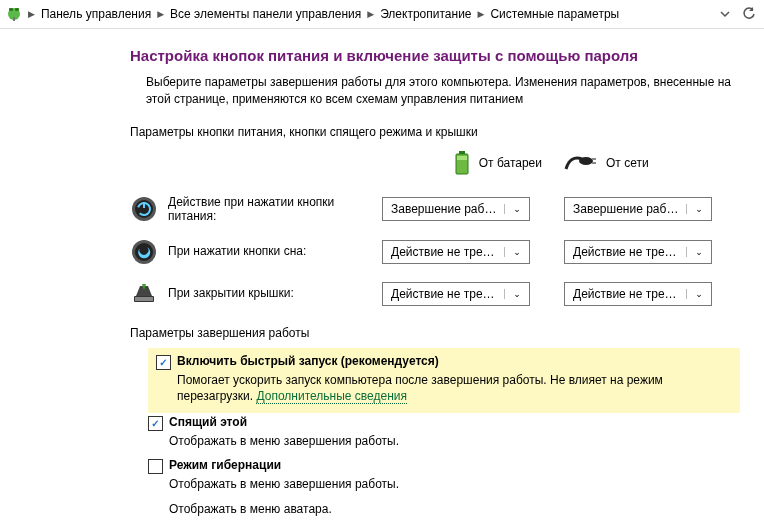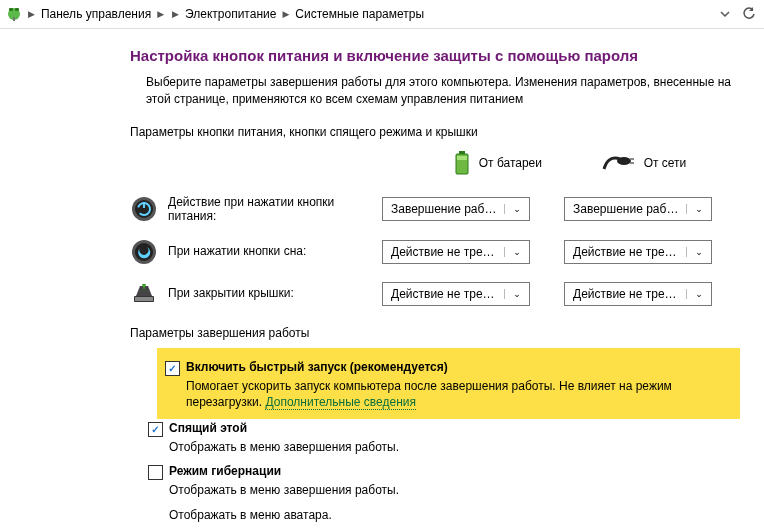--- a/index.html
+++ b/index.html
@@ -8,32 +8,32 @@
 .bc-sep{color:#555;font-size:9px;margin:0 2px}
 .bc-item{color:#000;white-space:nowrap;cursor:default}
 .bc-right{margin-left:auto;display:flex;align-items:center;gap:6px}
 .bc-btn{width:18px;height:18px;display:flex;align-items:center;justify-content:center;color:#555}
 .content{padding:18px 24px 8px 130px}
 h1{font-size:15px;font-weight:700;color:#701a75;margin:0 0 10px 0}
 .desc{font-size:12px;line-height:1.45;margin:0 0 16px 16px}
 .section-label{font-size:12px;margin:0 0 6px 0}
 .grid{display:grid;grid-template-columns:230px 160px 160px;column-gap:22px;row-gap:14px;align-items:center}
 .col-header{display:flex;align-items:center;gap:8px;justify-content:flex-end;height:36px}
-.col-header.ac{justify-content:center}
+.col-header.ac{justify-content:flex-start}
 .battery-icon svg,.plug-icon svg{display:block}
 .row-label{display:flex;align-items:center;gap:10px}
 .row-icon{width:28px;height:28px;display:flex;align-items:center;justify-content:center;flex:0 0 28px}
 .row-text{font-size:12px;line-height:1.2}
 .dropdown{display:flex;align-items:center;height:24px;border:1px solid #777;background:#fff;padding:0 4px 0 8px;font-size:12px;position:relative;width:148px;box-sizing:border-box}
 .dropdown-text{flex:1;white-space:nowrap;overflow:hidden;text-overflow:ellipsis}
 .dropdown-caret{width:16px;text-align:center;color:#000;font-size:9px;border-left:1px solid #bbb;margin-left:4px;padding-left:4px}
 .shutdown-section{margin-top:18px}
 .shutdown-list{margin:8px 0 0 18px}
 .check-item{margin-bottom:8px}
-.check-item.hl{background:#fde047;padding:12px 8px 8px 8px;margin-left:9px;margin-bottom:2px}
+.check-item.hl{background:#fef9c3;padding:6px 8px 8px 8px;margin-left:0;margin-bottom:2px}
 .check-item.hl .check-row{margin-left:0}
 .check-row{display:flex;align-items:flex-start;gap:6px}
 .checkbox{width:13px;height:13px;border:1px solid #333;display:inline-flex;align-items:center;justify-content:center;font-size:10px;color:#1a6fd6;flex:0 0 13px;margin-top:1px;background:#fff}
 .checkbox.checked::after{content:"✓";font-weight:bold}
 .check-title{font-size:12px;font-weight:bold}
 .check-desc{font-size:12px;margin:2px 0 0 21px;line-height:1.4}
 .link{color:#0a6e3a;border-bottom:1px dotted #0a6e3a;cursor:pointer}
 </style>
 </head>
 <body>
@@ -43,20 +43,21 @@
     <svg width="16" height="16" viewBox="0 0 16 16">
         <circle cx="8" cy="8" r="6" fill="#5ab948"></circle>
         <rect x="3" y="2" width="4" height="3" rx="1" fill="#2a7a1a"></rect>
         <rect x="9" y="2" width="4" height="3" rx="1" fill="#2a7a1a"></rect>
         <rect x="7" y="11" width="2" height="4" fill="#777"></rect>
       </svg>
   </span>
   <span class="bc-sep">▶</span>
   <span class="bc-item">Панель управления</span>
   <span class="bc-sep">▶</span>
+  <span class="bc-item">Все элементы панели управления</span>
   <span class="bc-sep">▶</span>
   <span class="bc-item">Электропитание</span>
   <span class="bc-sep">▶</span>
   <span class="bc-item">Системные параметры</span>
   <div class="bc-right">
     <span class="bc-btn">
       <svg width="10" height="10" viewBox="0 0 10 10">
           <path d="M1 3 L5 7 L9 3" stroke="#555" fill="none" stroke-width="1.5"></path>
         </svg>
     </span>

